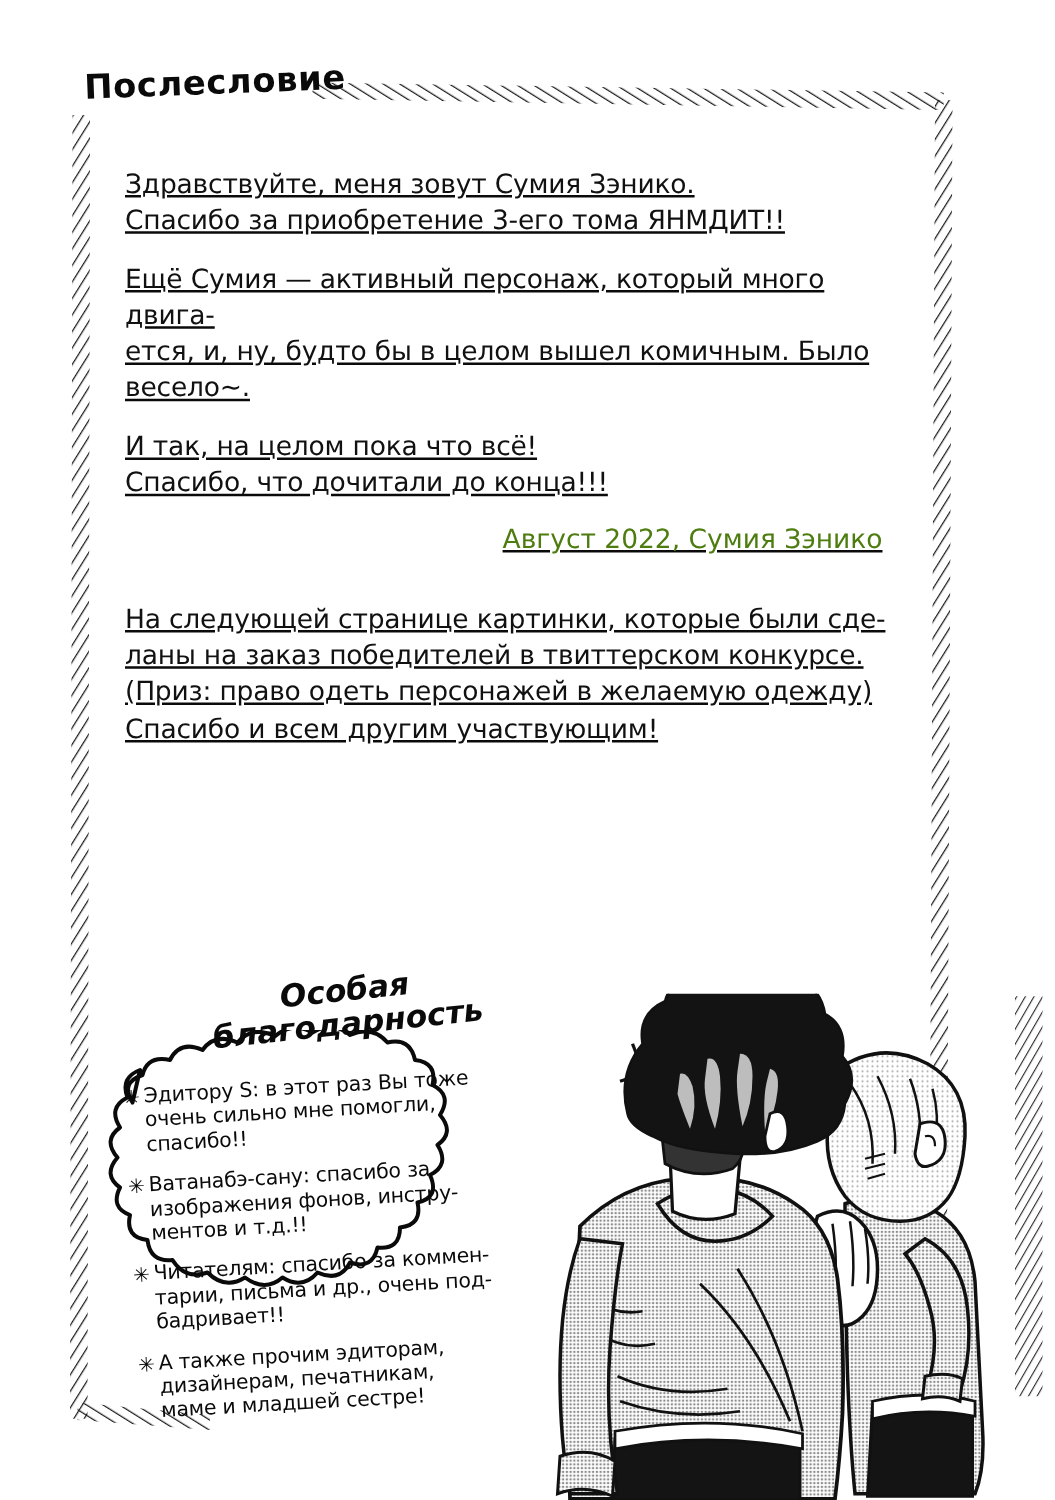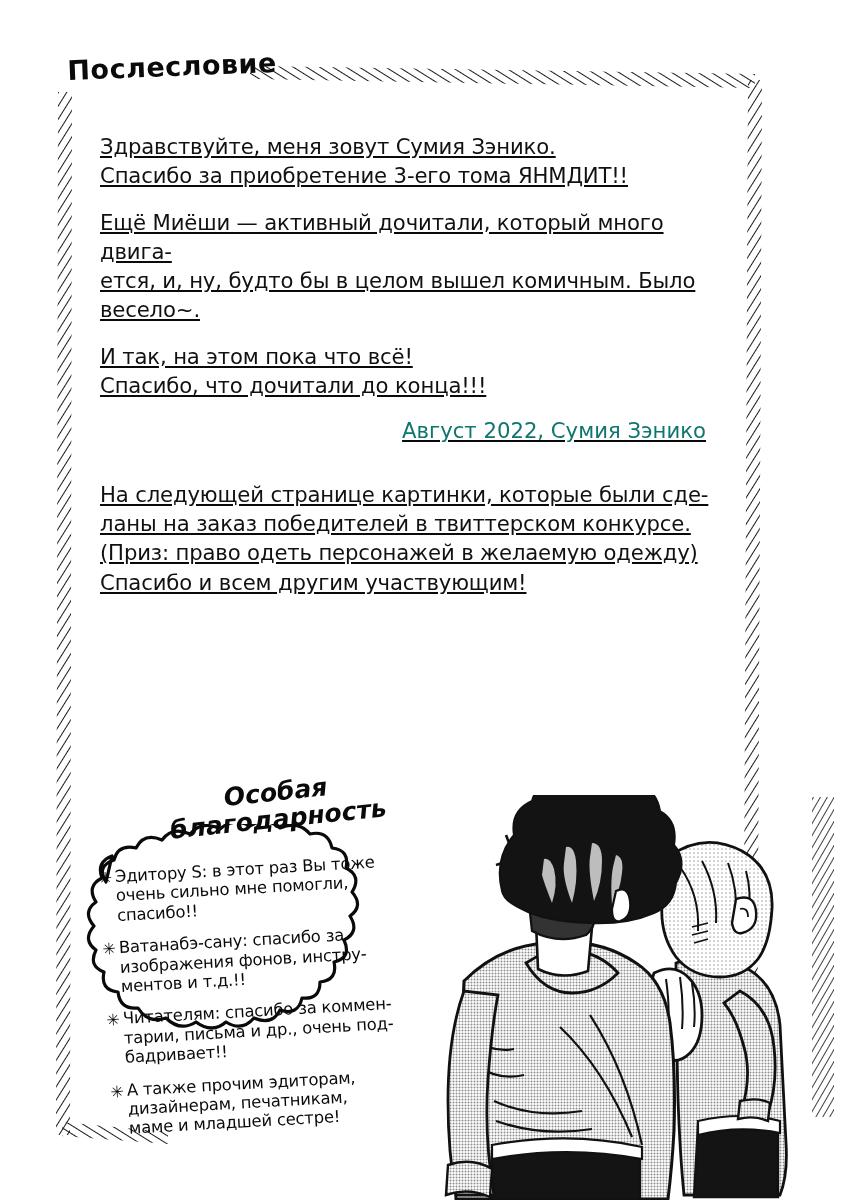--- a/index.html
+++ b/index.html
@@ -54,21 +54,21 @@
     margin: 0 0 17px 0;
     color: #111;
   }
   .para.tight { margin-bottom: 16px; }
   .signature {
     font-size: 21.2px;
     line-height: 29.3px;
     text-align: right;
     margin: 16px 0 0 0;
     padding-right: 14px;
-    color: #0f766e;
+    color: #4d7c0f;
   }
   .para-gap { height: 34px; }
 
   
   .thanks-wrap {
     position: absolute;
     left: 84px;
     top: 790px;
     width: 340px;
     height: 360px;
@@ -154,24 +154,24 @@
   <path d="M62 1122 L168 1132 L168 1144 L62 1136 Z" fill="url(#hatchH)"></path>
 
   <path d="M742 1110 L760 1110 L760 1160 L742 1160 Z" fill="url(#hatchV)"></path>
 </svg>
 
 <div class="page-title">Послесловие</div>
 
 <div class="body-text">
   <p class="para">Здравствуйте, меня зовут Сумия Зэнико.
 Спасибо за приобретение 3-его тома ЯНМДИТ!!</p>
-  <p class="para">Ещё Миёши — активный дочитали, который много двига-
+  <p class="para">Ещё Сумия — активный персонаж, который много двига-
 ется, и, ну, будто бы в целом вышел комичным. Было
 весело~.</p>
-  <p class="para tight">И так, на этом пока что всё!
+  <p class="para tight">И так, на целом пока что всё!
 Спасибо, что дочитали до конца!!!</p>
   <p class="signature">Август 2022, Сумия Зэнико</p>
   <div class="para-gap"></div>
   <p class="para">На следующей странице картинки, которые были сде-
 ланы на заказ победителей в твиттерском конкурсе.
 (Приз: право одеть персонажей в желаемую одежду)
 Спасибо и всем другим участвующим!</p>
 </div>
 
 <div class="thanks-wrap">

